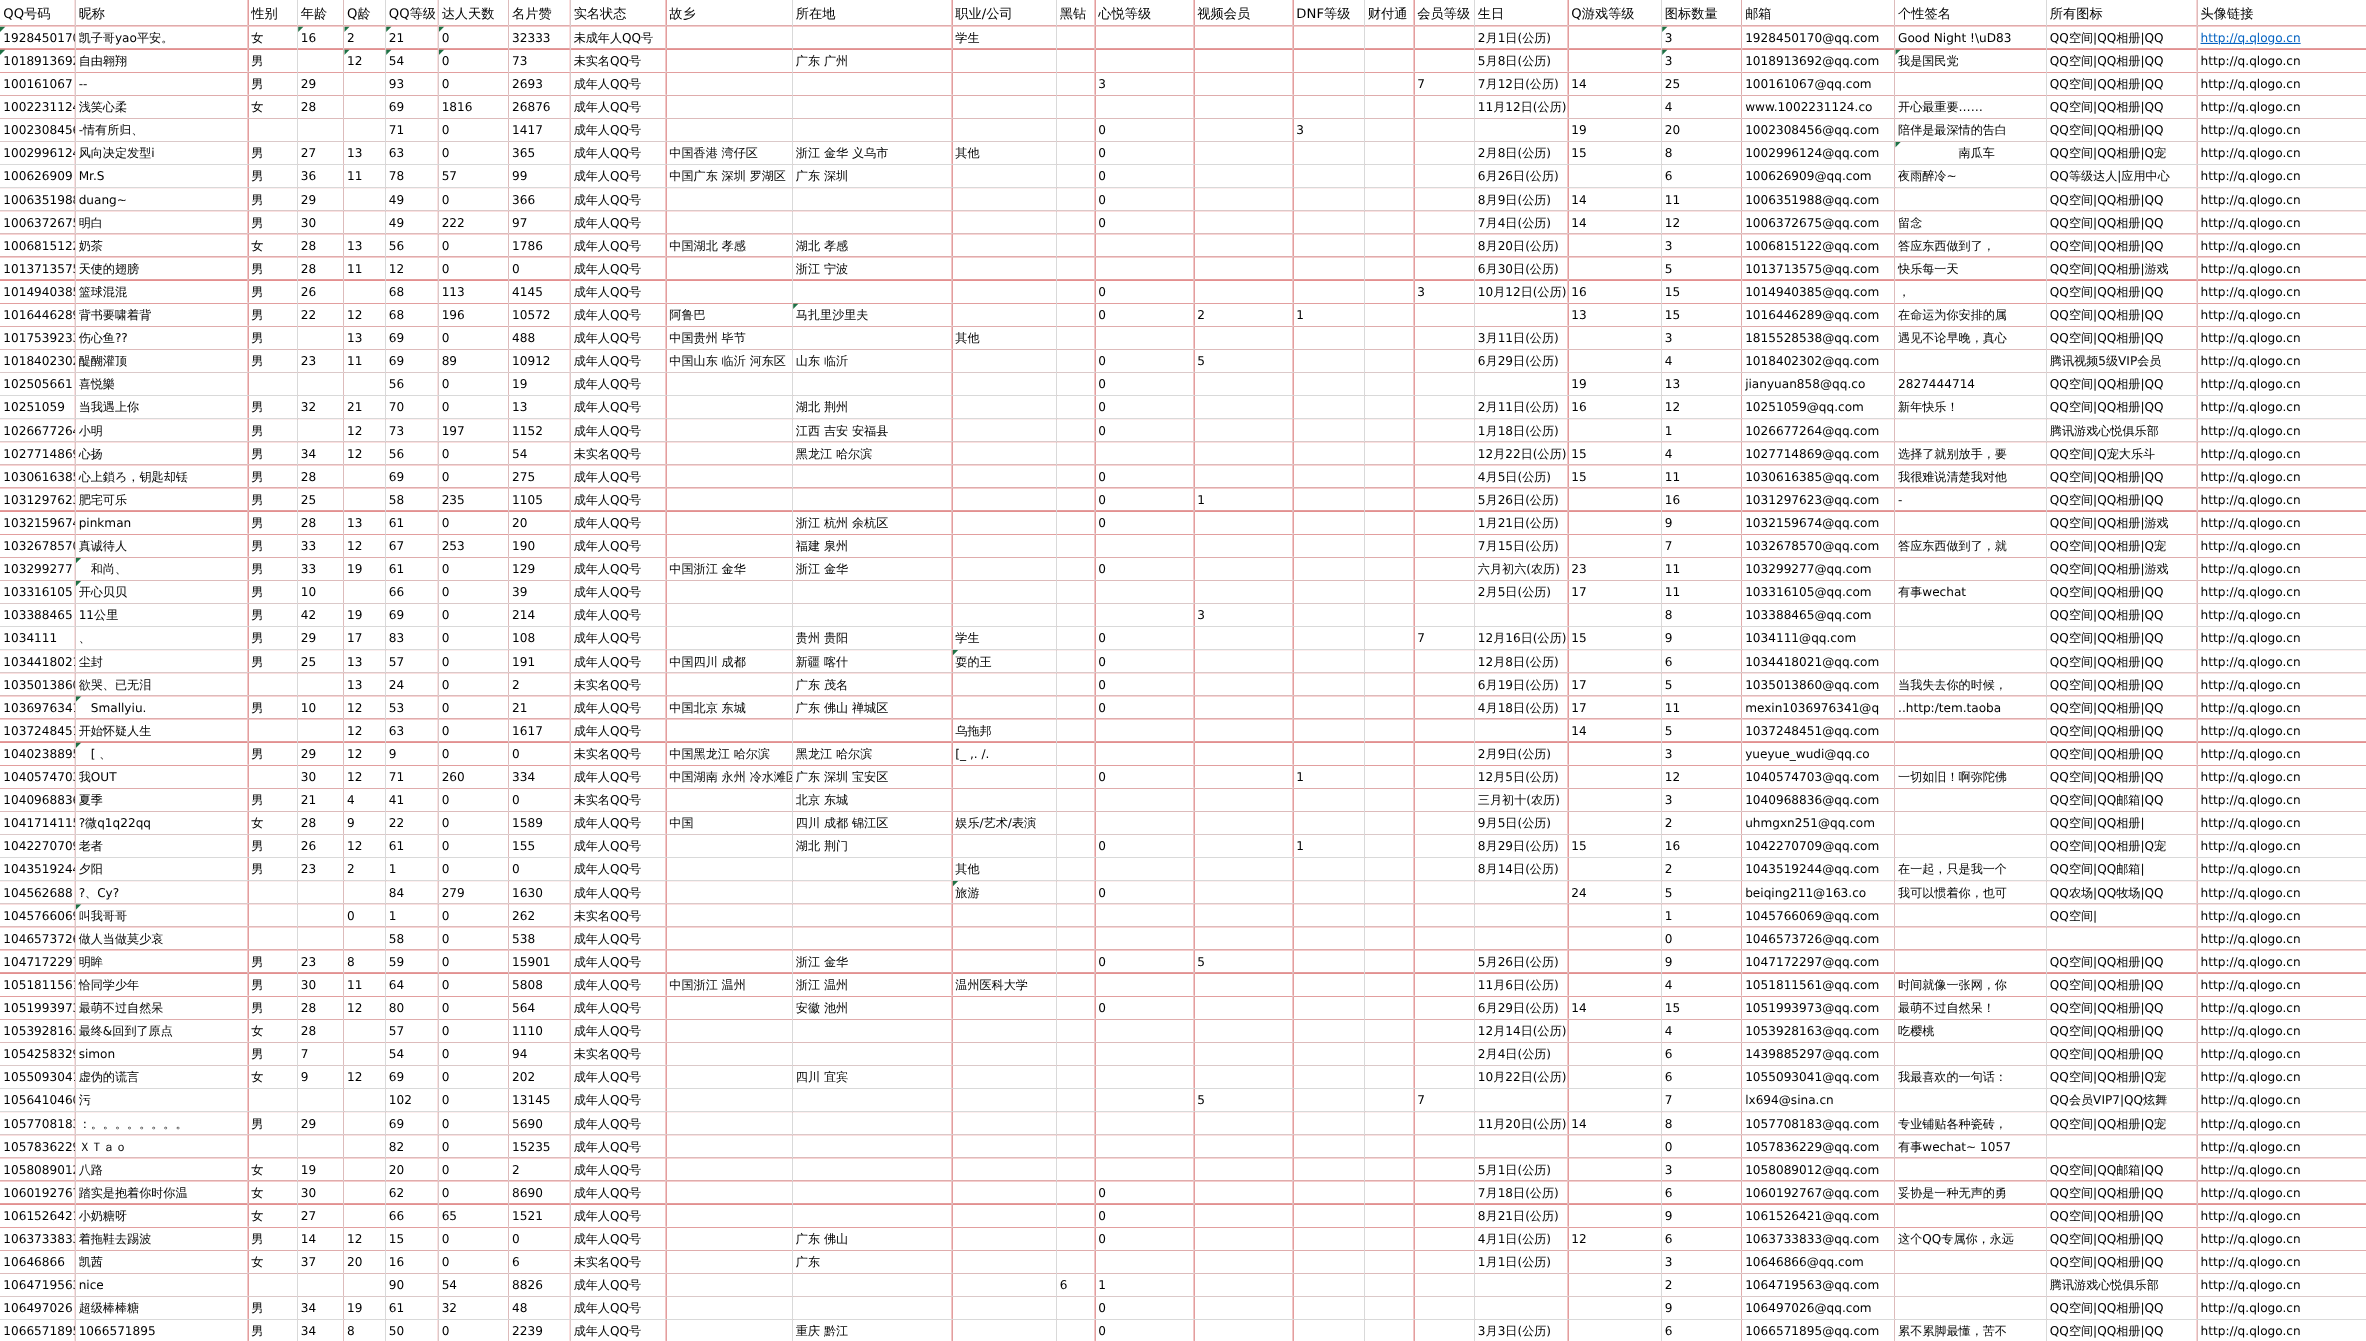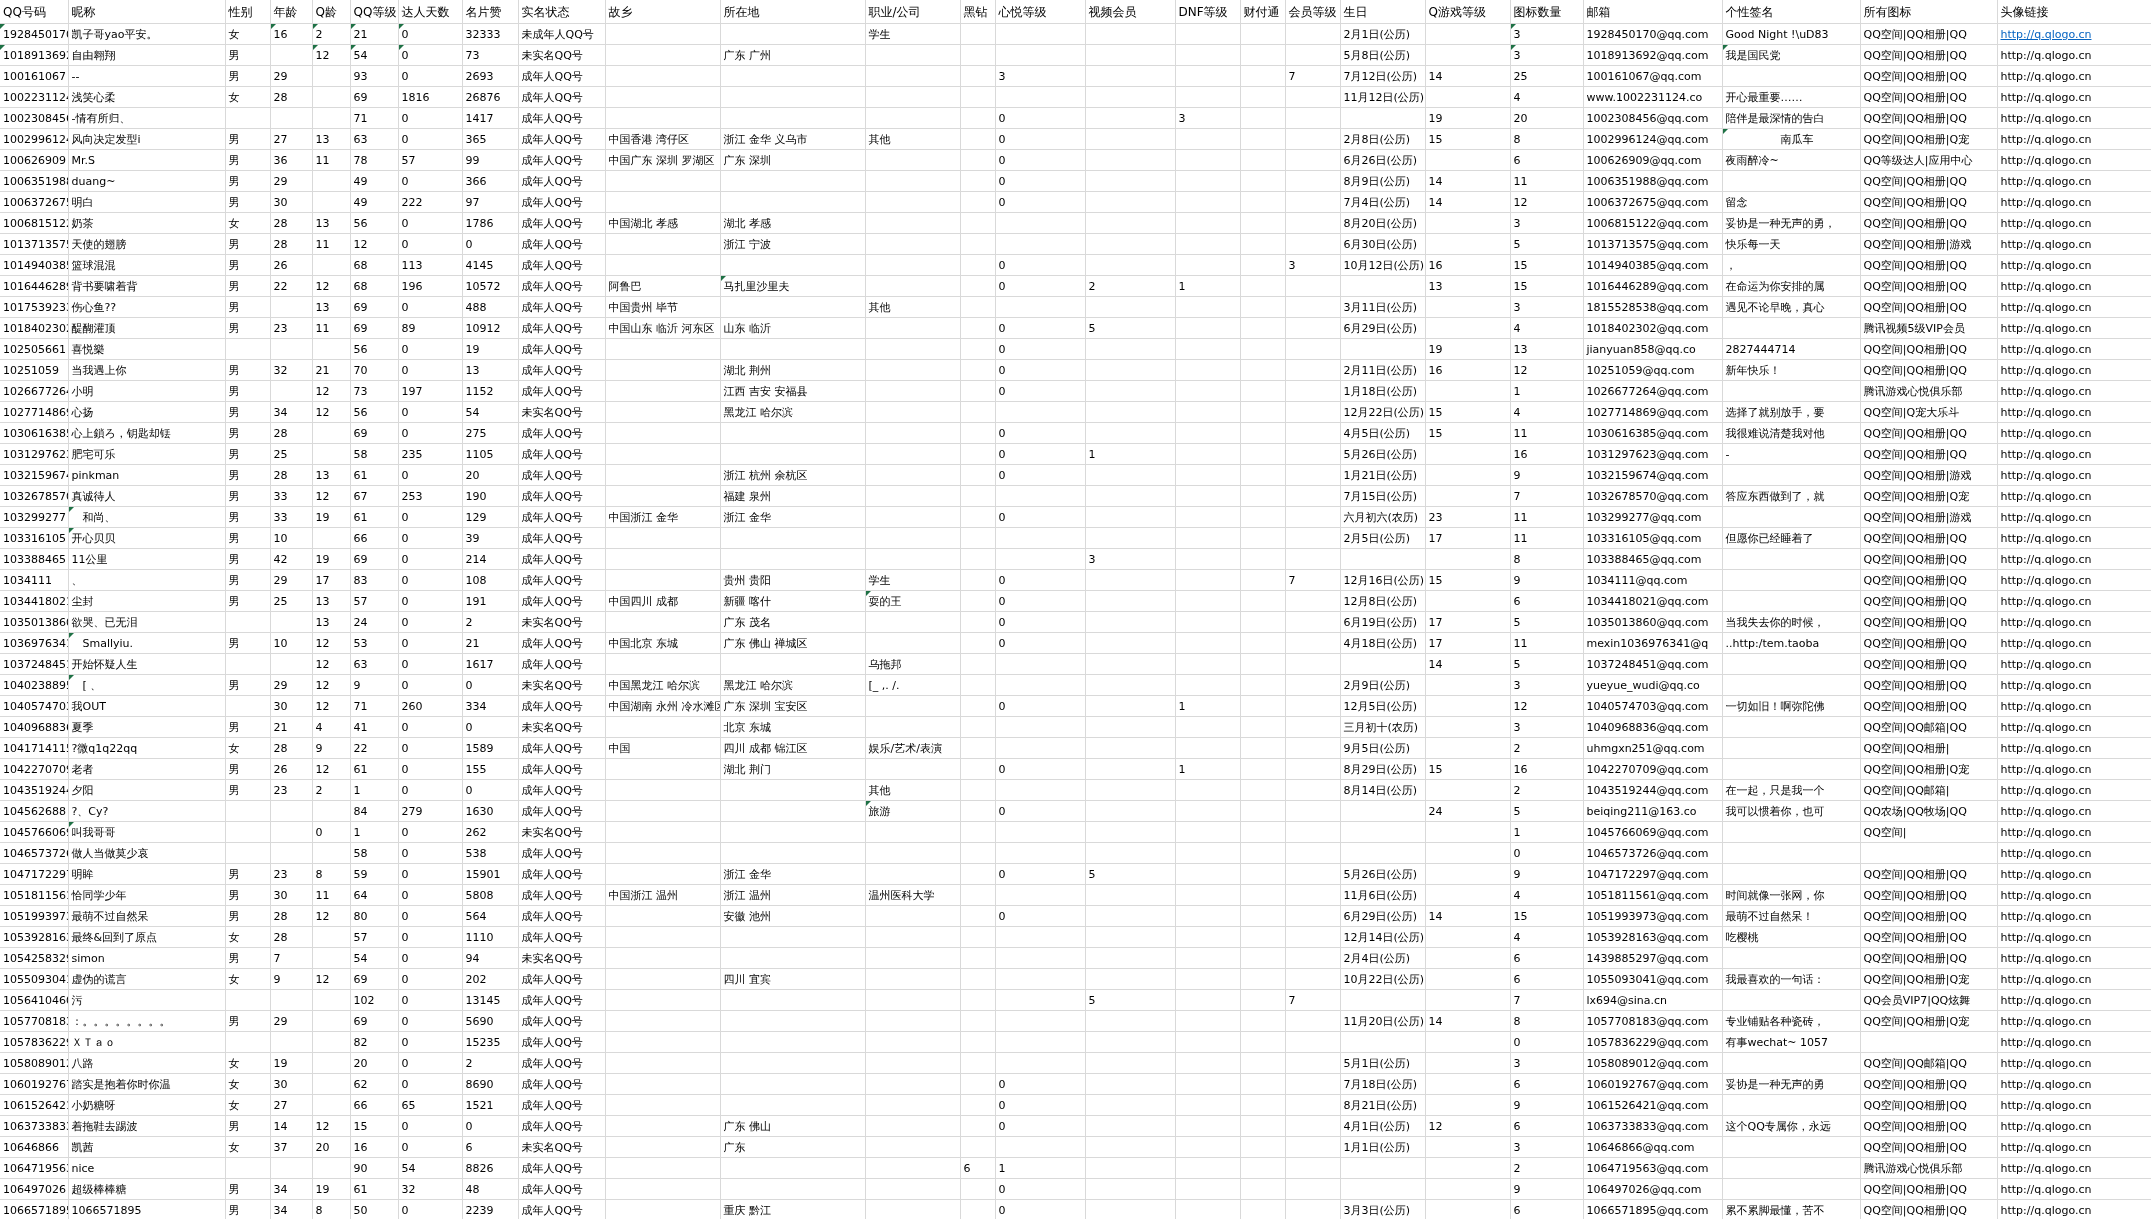--- a/index.html
+++ b/index.html
@@ -351,21 +351,21 @@
           <td></td>
           <td></td>
           <td></td>
           <td></td>
           <td></td>
           <td></td>
           <td>8月20日(公历)</td>
           <td></td>
           <td>3</td>
           <td>1006815122@qq.com</td>
-          <td>妥协是一种无声的勇，</td>
+          <td>答应东西做到了，</td>
           <td>QQ空间|QQ相册|QQ</td>
           <td>http://q.qlogo.cn</td>
         </tr>
         <tr>
           <td>1013713575</td>
           <td>天使的翅膀</td>
           <td>男</td>
           <td>28</td>
           <td>11</td>
           <td>12</td>
@@ -756,21 +756,21 @@
           <td></td>
           <td></td>
           <td></td>
           <td></td>
           <td></td>
           <td></td>
           <td>2月5日(公历)</td>
           <td>17</td>
           <td>11</td>
           <td>103316105@qq.com</td>
-          <td>但愿你已经睡着了</td>
+          <td>有事wechat</td>
           <td>QQ空间|QQ相册|QQ</td>
           <td>http://q.qlogo.cn</td>
         </tr>
         <tr>
           <td>103388465</td>
           <td>11公里</td>
           <td>男</td>
           <td>42</td>
           <td>19</td>
           <td>69</td>

